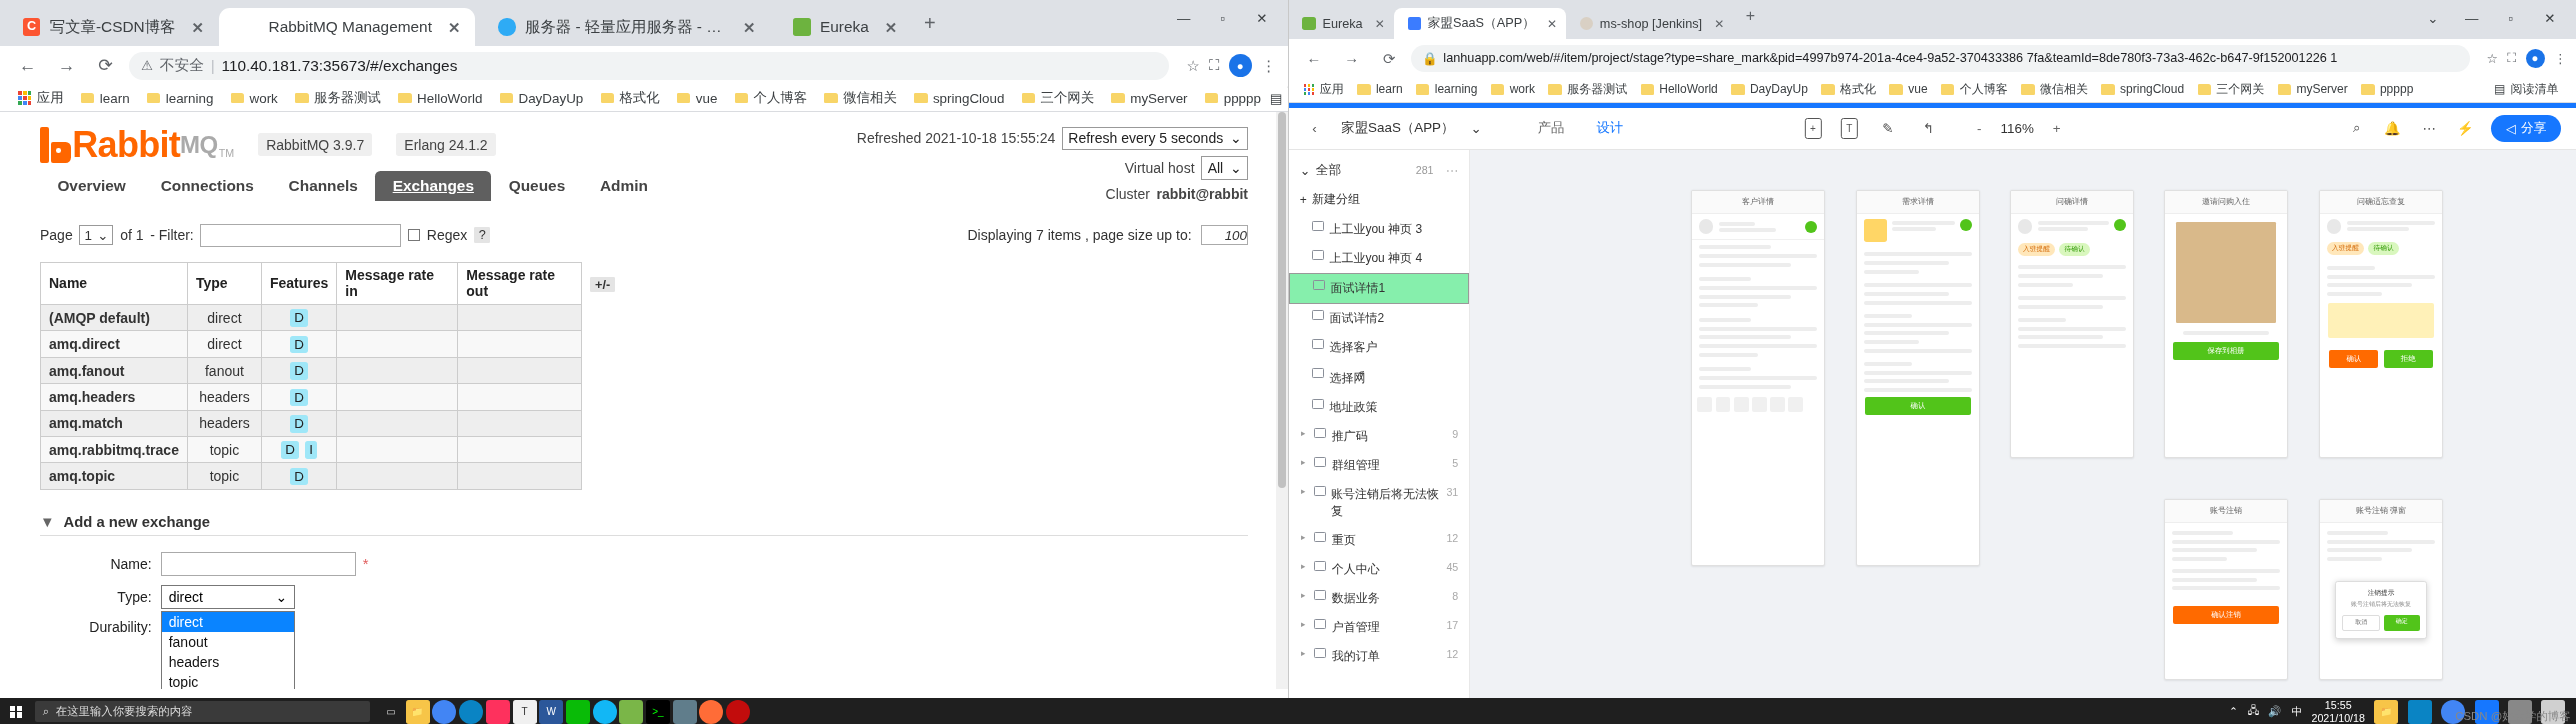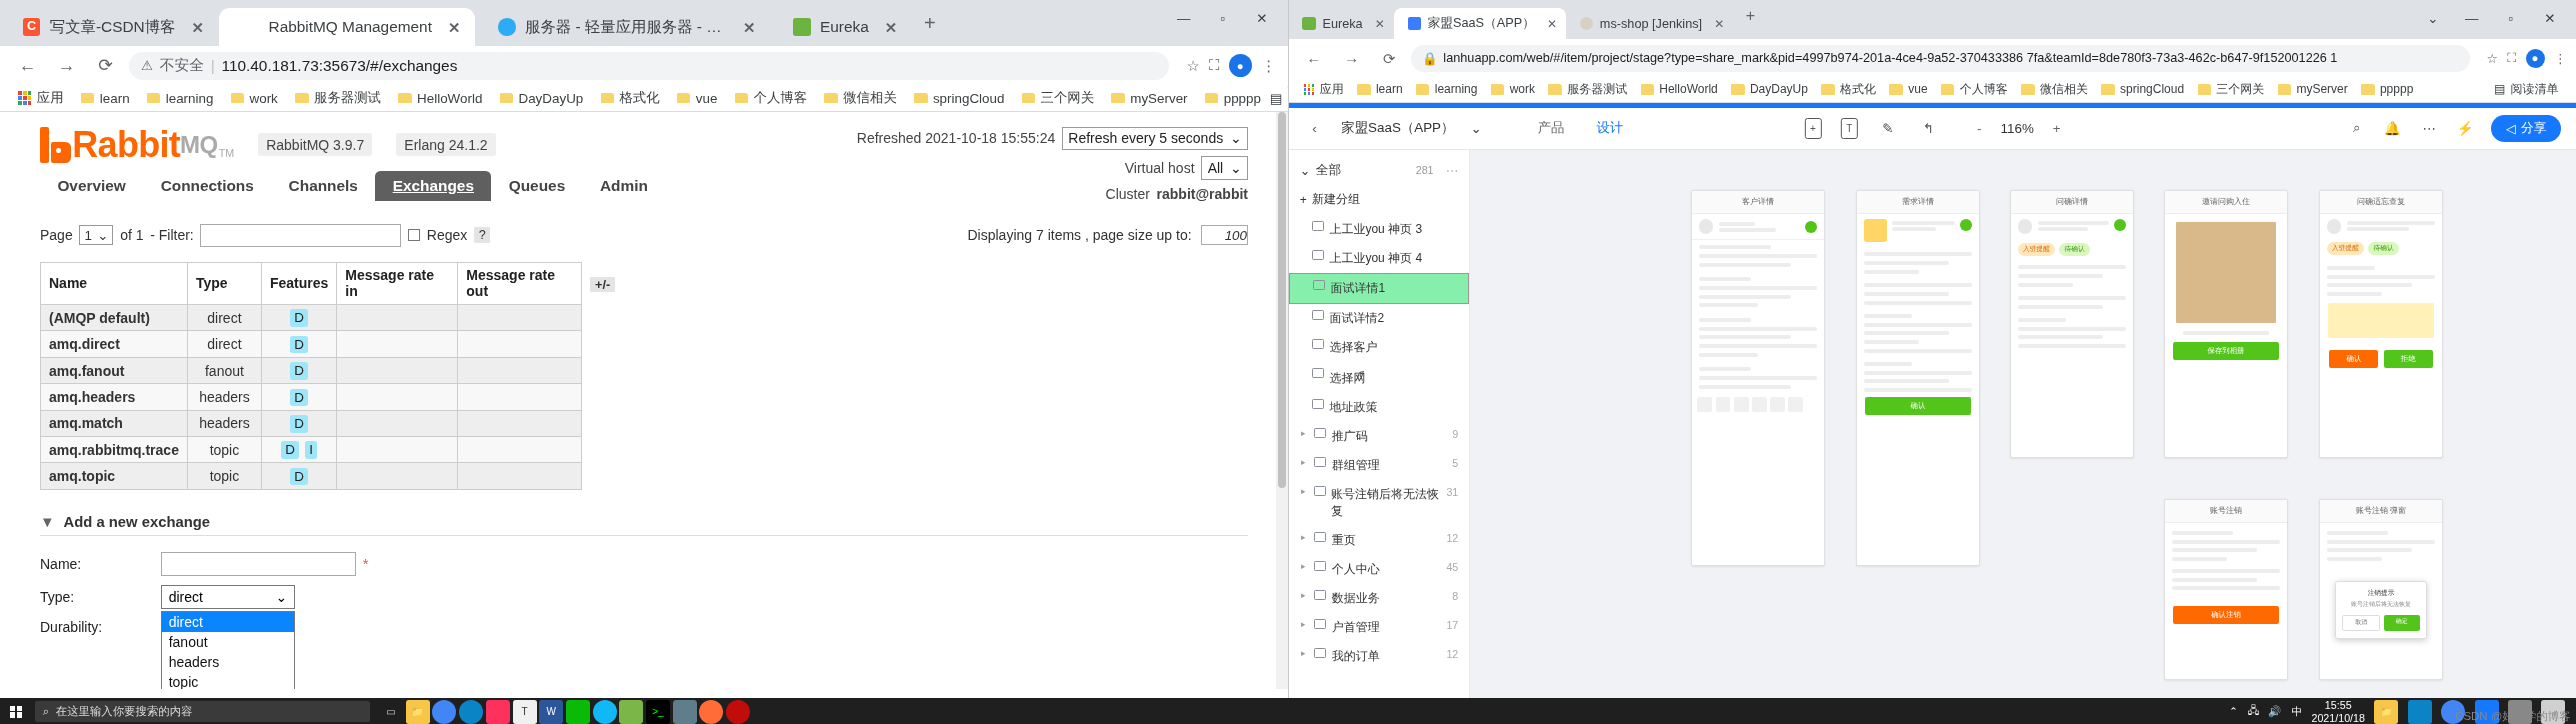--- a/index.html
+++ b/index.html
@@ -89,21 +89,21 @@
   td.type { text-align:center; color:#555;}
   td.feat { text-align:center; }
   .fbadge { background:#9fe7f8; color:#222; padding:1.3px 4px; border-radius:2.7px; margin:0 1.3px; font-size:13.4px;}
   .colw1{width:141px} .colw2{width:74px} .colw3{width:64px} .colw4{width:121px} .colw5{width:124px}
 
   .section-title { margin-top:24px; font-size:14.8px; font-weight:bold; color:#333; border-bottom:0.7px solid #ddd;
      padding-bottom:5.4px;}
   .caret { color:#666; margin-right:5.4px; }
   .form { margin-top:16px; position:relative; font-size:14px; }
   .frow { display:flex; align-items:center; margin-bottom:9.4px; }
-  .flabel { width:121px; padding-right:9.4px; color:#222;}
+  .flabel { width:121px; text-align:right; padding-right:9.4px; color:#222;}
   .finput { width:195px; height:24px; border:0.7px solid #aaa; background:#fff;}
   .req { color:#e05a5a; margin-left:6.7px; font-size:14.8px;}
   .selbox { width:134px; height:24px; border:0.7px solid #777; background:#fff; display:flex; align-items:center;
      justify-content:space-between; padding:0 6.7px; font-size:14px;}
   .dropdown { position:absolute; left:121px; top:59px; width:134px; border:0.7px solid #777; background:#fff; z-index:50;}
   .dropdown div { padding:2px 6.7px; font-size:14px; color:#111;}
   .dropdown div.hl { background:#0a84ff; color:#fff;}
   .scrollbar-v { position:absolute; right:0; top:0; width:12px; height:577px; background:#f1f1f1; }
   .scrollbar-v i { position:absolute; top:0; left:2px; width:8px; height:376px; background:#c1c1c1; border-radius:4px;}
 

